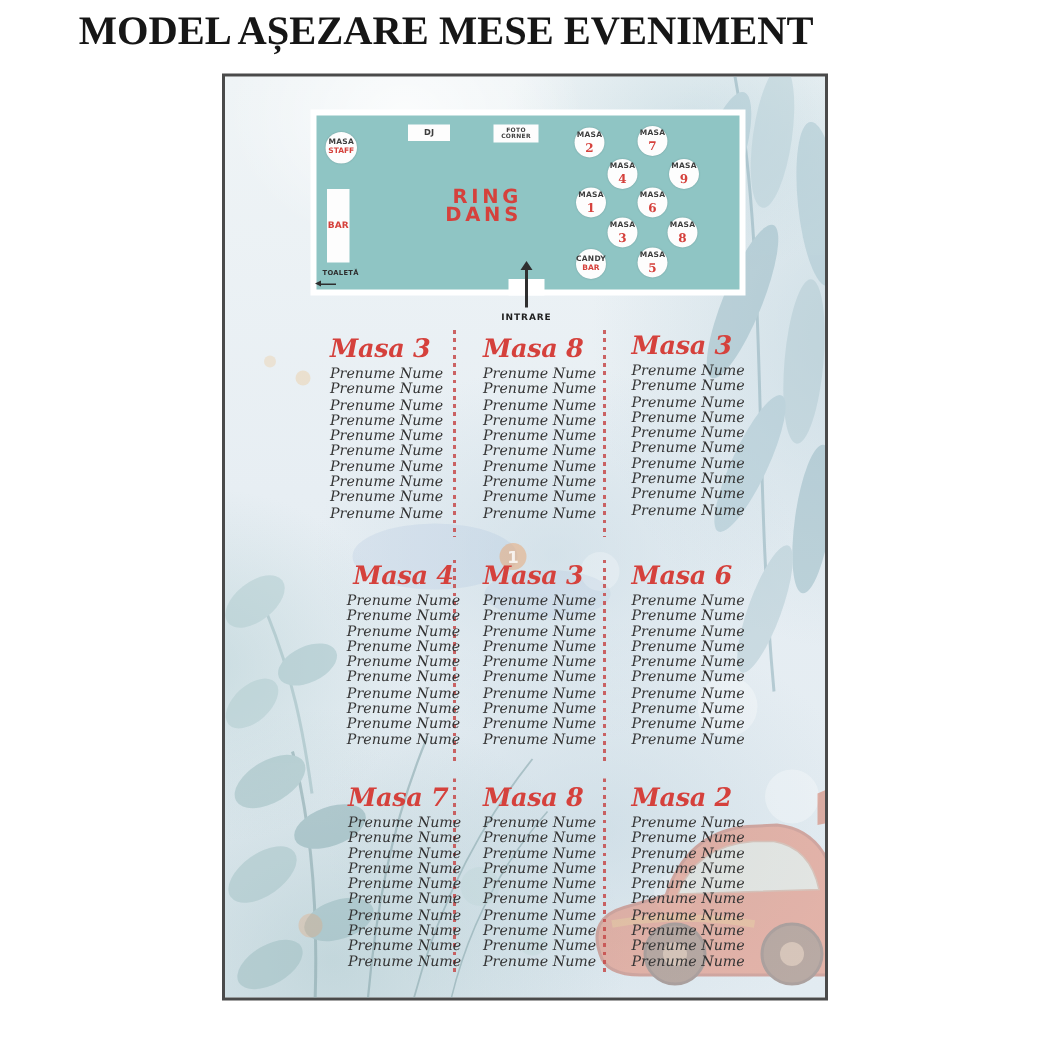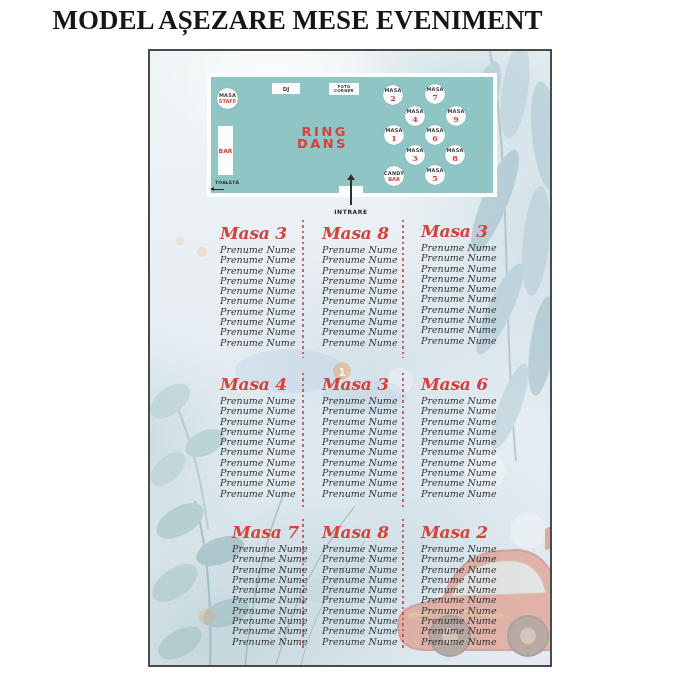--- a/index.html
+++ b/index.html
@@ -101,21 +101,21 @@
   }
   .entr-label{
     position:absolute; left:171px; top:157px; width:60px; text-align:center;
     font-size:6px; font-weight:700; letter-spacing:.6px; color:#1f1f1f; z-index:3;
   }
 
   
   .sections{ position:absolute; left:70px; top:171px; width:312px; height:446px; z-index:3; }
   .section{ position:absolute; width:98px; }
   .s1{ left:0;    top:2px;   } .s2{ left:102px; top:2px;   } .s3{ left:201px; top:0;   }
-  .s4{ left:0;    top:153px; } .s5{ left:102px; top:153px; } .s6{ left:201px; top:153px; }
+  .s4{ left:0;    top:153px;text-align:center; } .s5{ left:102px; top:153px; } .s6{ left:201px; top:153px; }
   .s7{ left:0;    top:301px;margin-left:12px; } .s8{ left:102px; top:301px; } .s9{ left:201px; top:301px; }
 
   .section h2{
     font-family:"DejaVu Serif",serif; font-style:italic; font-weight:bold;
     font-size:17px; line-height:18px; color:#d5413c; margin-bottom:3px;
     letter-spacing:-.2px; white-space:nowrap;
   }
   .section ul{ list-style:none; }
   .section li{
     font-family:"DejaVu Serif",serif; font-style:italic;

